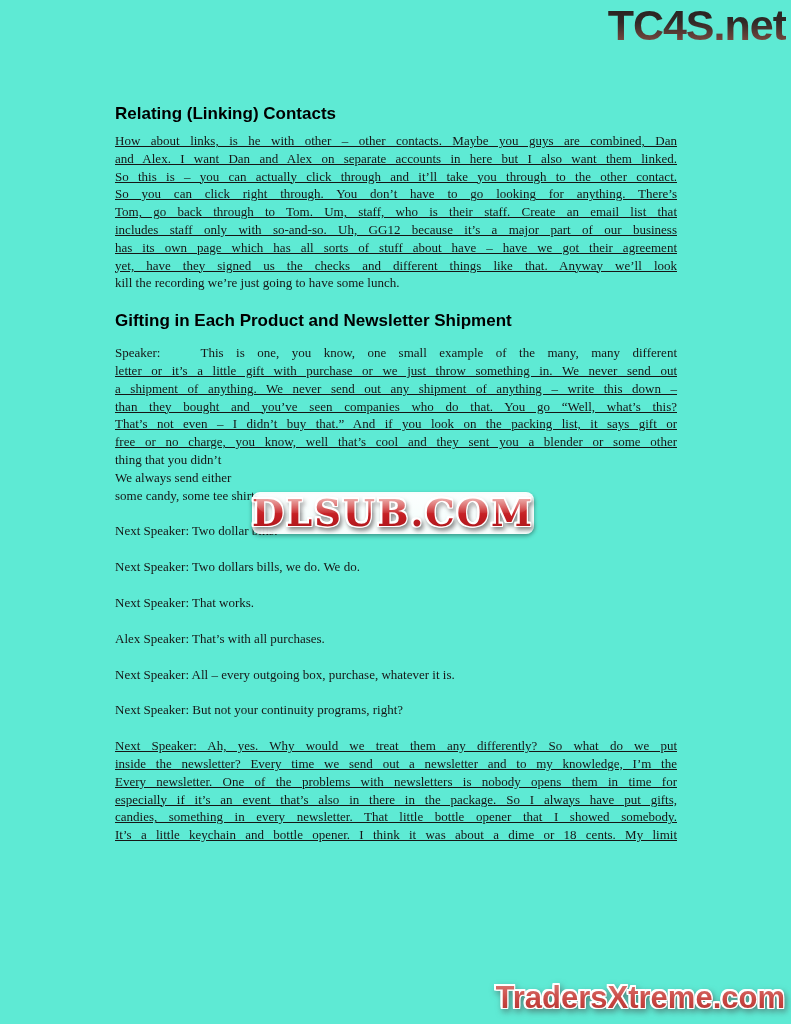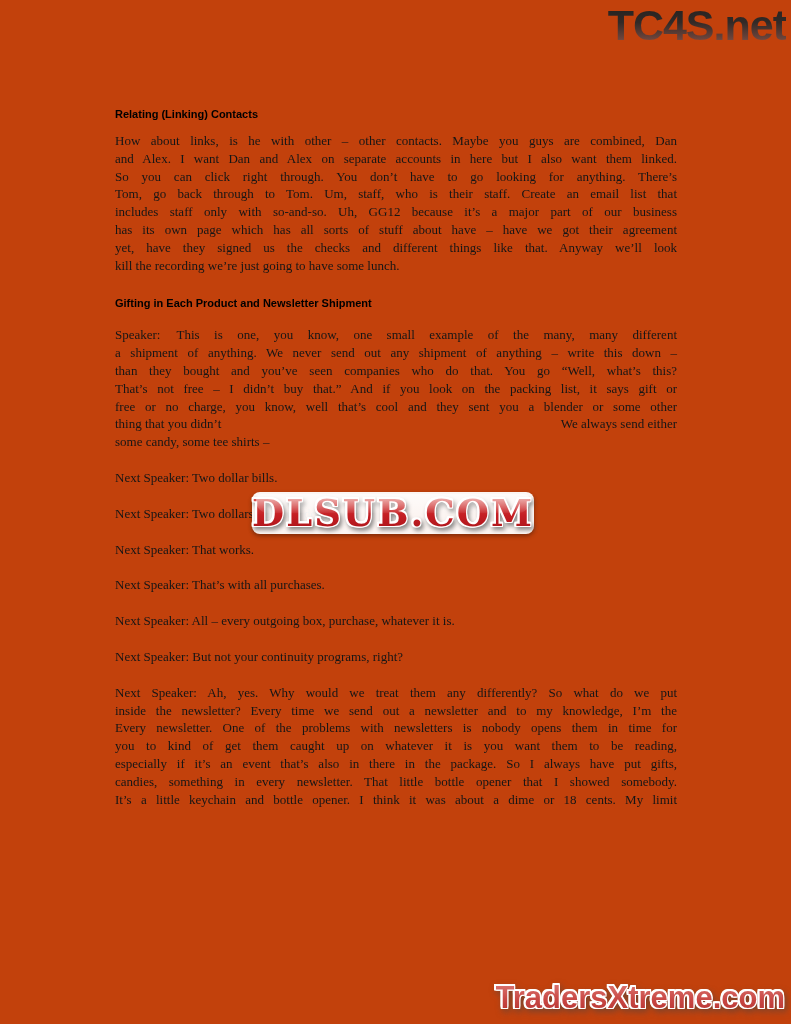--- a/index.html
+++ b/index.html
@@ -1,42 +1,42 @@
 <!DOCTYPE html>
 <html><head>
 <meta charset="utf-8">
 <style>
   html,body { margin:0; padding:0; background:#ffffff; }
   .page {
-    position:relative; width:791px; height:1024px; background:#c2410c;
+    position:relative; width:791px; height:1024px; background:#5eead4;
     overflow:hidden; font-family:"Liberation Serif", serif; color:#161616;
   }
   
   .tc4s {
     position:absolute; top:0px; right:5px;
     font-family:"Liberation Sans", sans-serif; font-weight:bold;
     font-size:43px; line-height:50px; letter-spacing:-1px;
     background:linear-gradient(180deg,#262220 12%,#322a27 45%,#6e453c 78%,#a57b6e 97%);
     -webkit-background-clip:text; background-clip:text;
     color:transparent; -webkit-text-fill-color:transparent;
   }
   
   .content { position:absolute; left:115px; top:104px; width:562px; }
   .heading {
     font-family:"Liberation Sans", sans-serif; font-weight:bold;
-    font-size:11px; line-height:20px; color:#000; margin:19px 0 13px 0;
+    font-size:17px; line-height:20px; color:#000; margin:19px 0 13px 0;
   }
   .heading:first-child { margin-top:0; margin-bottom:8px; }
   .para { margin:0 0 18px 0; }
   .line { font-size:13px; line-height:17.8px; }
-  .line.just { text-align:justify; text-align-last:justify; }
+  .line.just { text-align:justify; text-align-last:justify;text-decoration:underline; }
   .line.lead { display:flex; }
   .lead-label { flex:none; }
-  .lead-rest { flex:1; margin-left:16px; text-align:justify; text-align-last:justify; }
-  .line.split { display:flex; justify-content:space-between; }
+  .lead-rest { flex:1; margin-left:40px; text-align:justify; text-align-last:justify; }
+  .line.split { display:flex; justify-content:space-between;flex-direction:column; }
   
   .watermark {
     position:absolute; left:252px; top:492px; width:282px; height:42px;
     display:flex; align-items:center; justify-content:center;
     background:rgba(255,255,255,0.95); border-radius:8px;
     box-shadow:0 2px 4px rgba(0,0,0,0.35);
   }
   .wm-text {
     font-family:"DejaVu Serif", serif; font-weight:bold;
     font-size:37px; line-height:40px; letter-spacing:2px;
@@ -73,66 +73,67 @@
 
 <div class="page">
 
   <div class="tc4s">TC4S.net</div>
 
   <div class="content">
       <div class="heading">Relating (Linking) Contacts</div>
       <div class="para">
         <div class="line just">How about links, is he with other – other contacts.  Maybe you guys are combined, Dan</div>
         <div class="line just">and Alex.  I want Dan and Alex on separate accounts in here but I also want them linked.</div>
+        <div class="line just">So this is – you can actually click through and it’ll take you through to the other contact.</div>
         <div class="line just">So you can click right through.  You don’t have to go looking for anything.  There’s</div>
         <div class="line just">Tom, go back through to Tom.  Um, staff, who is their staff.  Create an email list that</div>
         <div class="line just">includes staff only with so-and-so.  Uh, GG12 because it’s a major part of our business</div>
         <div class="line just">has its own page which has all sorts of stuff about have – have we got their agreement</div>
         <div class="line just">yet, have they signed us the checks and different things like that.  Anyway we’ll look</div>
         <div class="line">kill the recording we’re just going to have some lunch.</div>
       </div>
       <div class="heading">Gifting in Each Product and Newsletter Shipment</div>
       <div class="para">
         <div class="line lead">
           <span class="lead-label">Speaker:</span>
           <span class="lead-rest">This is one, you know, one small example of the many, many different</span>
         </div>
+        <div class="line just">letter or it’s a little gift with purchase or we just throw something in.  We never send out</div>
         <div class="line just">a shipment of anything.  We never send out any shipment of anything – write this down –</div>
         <div class="line just">than they bought and you’ve seen companies who do that.  You go “Well, what’s this?</div>
-        <div class="line just">That’s not free – I didn’t buy that.”  And if you look on the packing list, it says gift or</div>
+        <div class="line just">That’s not even – I didn’t buy that.”  And if you look on the packing list, it says gift or</div>
         <div class="line just">free or no charge, you know, well that’s cool and they sent you a blender or some other</div>
         <div class="line split">
           <span>thing that you didn’t</span>
           <span>We always send either</span>
         </div>
         <div class="line">some candy, some tee shirts –</div>
       </div>
       <div class="para">
         <div class="line">Next Speaker: Two dollar bills.</div>
       </div>
       <div class="para">
         <div class="line">Next Speaker: Two dollars bills, we do.  We do.</div>
       </div>
       <div class="para">
         <div class="line">Next Speaker: That works.</div>
       </div>
       <div class="para">
-        <div class="line">Next Speaker: That’s with all purchases.</div>
+        <div class="line">Alex Speaker: That’s with all purchases.</div>
       </div>
       <div class="para">
         <div class="line">Next Speaker: All – every outgoing box, purchase, whatever it is.</div>
       </div>
       <div class="para">
         <div class="line">Next Speaker: But not your continuity programs, right?</div>
       </div>
       <div class="para">
         <div class="line just">Next Speaker: Ah, yes.  Why would we treat them any differently?  So what do we put</div>
         <div class="line just">inside the newsletter?  Every time we send out a newsletter and to my knowledge, I’m the</div>
         <div class="line just">Every newsletter.  One of the problems with newsletters is nobody opens them in time for</div>
-        <div class="line just">you to kind of get them caught up on whatever it is you want them to be reading,</div>
         <div class="line just">especially if it’s an event that’s also in there in the package.  So I always have put gifts,</div>
         <div class="line just">candies, something in every newsletter.  That little bottle opener that I showed somebody.</div>
         <div class="line just">It’s a little keychain and bottle opener.  I think it was about a dime or 18 cents.  My limit</div>
       </div>
     </div>
 
   <div class="watermark">
     <span class="wm-text">DLSUB.COM</span>
   </div>
 

